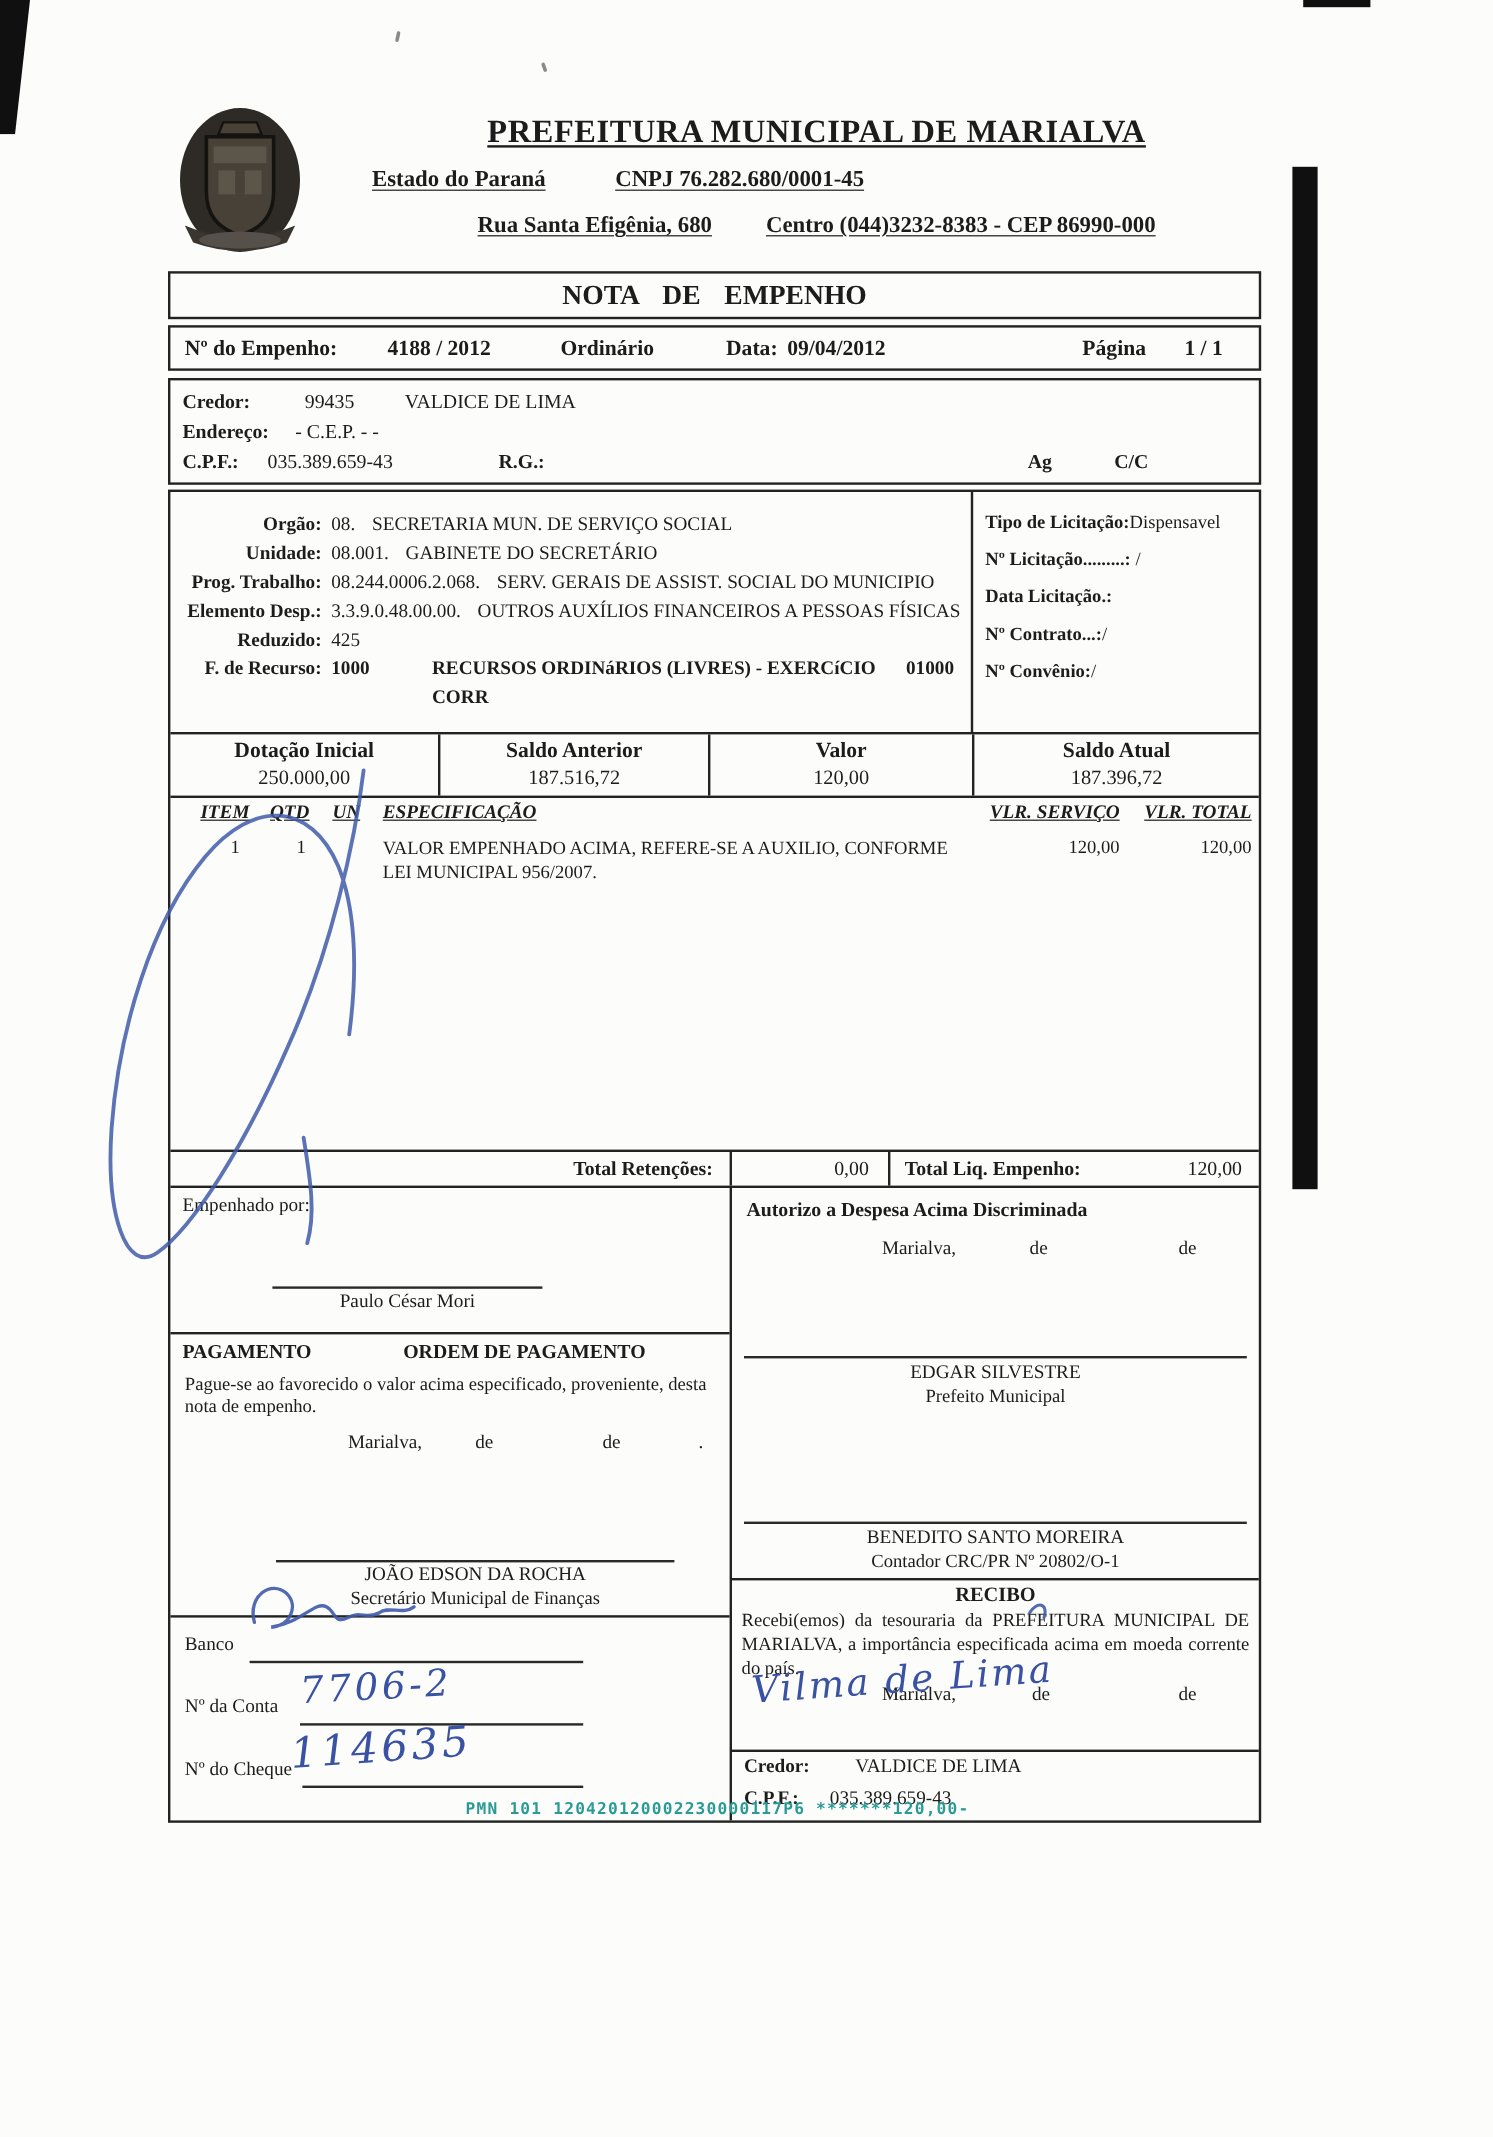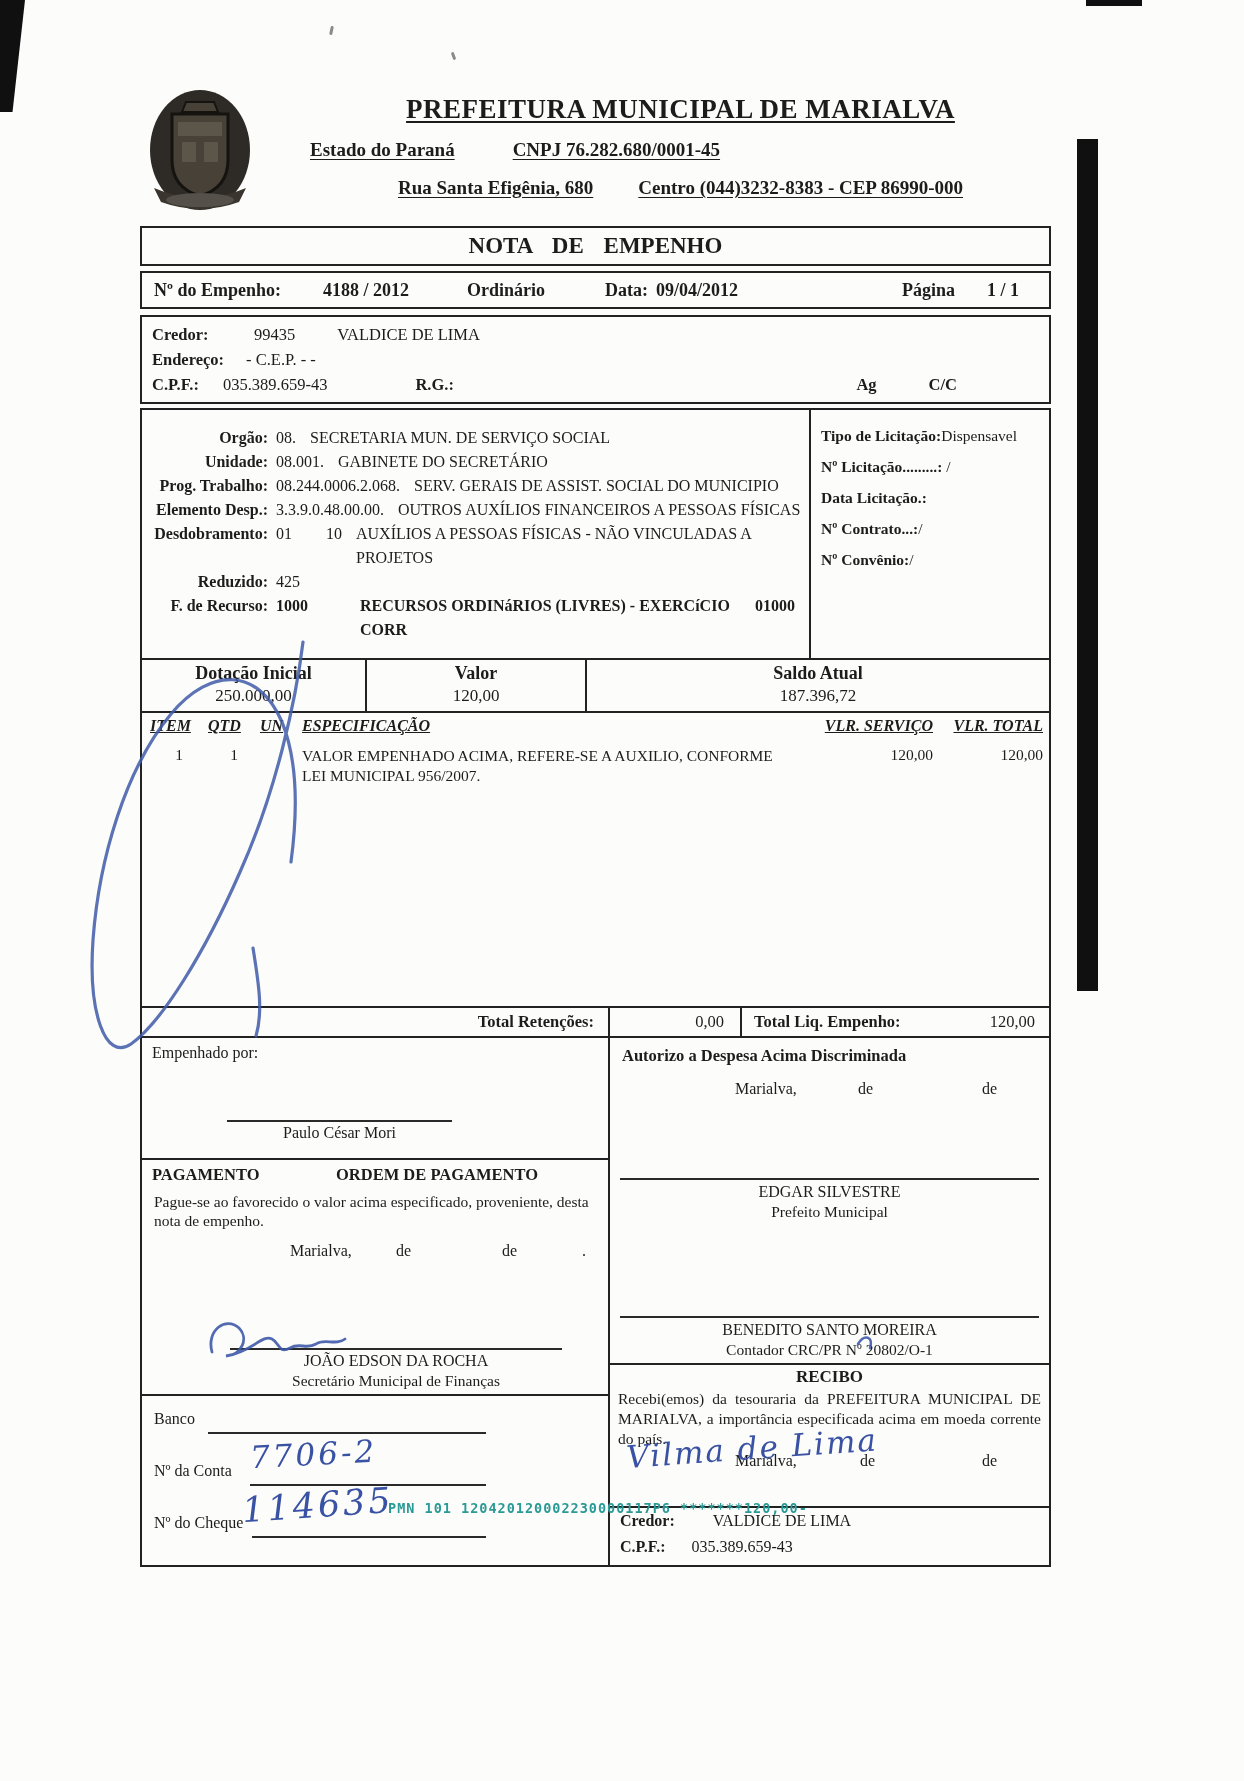--- a/index.html
+++ b/index.html
@@ -70,21 +70,21 @@
   .licit .row { line-height:31px; white-space:nowrap; }
   .licit .lab { font-weight:bold; }
 
   .amounts { display:flex; border-bottom:2px solid #222; text-align:center; }
   .amounts .cell { padding:3px 0 5px 0; border-right:2px solid #222; }
   .amounts .cell:last-child { border-right:none; }
   .amounts .h { font-size:18px; font-weight:bold; }
   .amounts .v { font-size:17px; margin-top:2px;font-family:Liberation Serif, serif; }
   .ac1 { width:225px; } .ac2 { width:225px; } .ac3 { width:220px; } .ac4 { flex:1; }
 
-  .items-grid { display:grid; grid-template-columns:58px 52px 42px 1fr 140px 110px; padding:0 6px 0 8px; }
+  .items-grid { display:grid; grid-template-columns:58px 52px 42px 1fr 140px 110px; padding:0 6px 0 25px; }
   .item-hdr { padding-top:4px; padding-bottom:3px; font-size:16px; font-weight:bold; font-style:italic; }
   .item-hdr span { text-decoration:underline; }
   .col-r { text-align:right; }
   .col-c { text-align:center; }
   .item-body { min-height:268px; padding-top:8px; font-size:15.5px; }
   .espec { max-width:500px; line-height:20px; }
 
   .totals-row { display:grid; grid-template-columns:468px 132px 170px 1fr; border-top:2px solid #222;
                 font-size:16.5px; height:30px; align-items:center; }
   .totals-row .c1 { text-align:right; padding-right:14px; font-weight:bold; border-right:2px solid #222; height:100%; line-height:28px; }
@@ -198,26 +198,20 @@
           <span class="lab">Prog. Trabalho:</span>
           <span class="code">08.244.0006.2.068.</span>
           <span class="desc">SERV. GERAIS DE ASSIST. SOCIAL DO MUNICIPIO</span>
         </div>
         <div class="row">
           <span class="lab">Elemento Desp.:</span>
           <span class="code">3.3.9.0.48.00.00.</span>
           <span class="desc">OUTROS AUXÍLIOS FINANCEIROS A PESSOAS FÍSICAS</span>
         </div>
         <div class="row">
-          <span class="lab">Desdobramento:</span>
-          <span class="code">01</span>
-          <span class="code2">10</span>
-          <span class="desc">AUXÍLIOS A PESSOAS FÍSICAS - NÃO VINCULADAS A PROJETOS</span>
-        </div>
-        <div class="row">
           <span class="lab">Reduzido:</span>
           <span class="code">425</span>
         </div>
         <div class="row">
           <span class="lab">F. de Recurso:</span>
           <span class="code" style="font-weight:bold">1000</span>
           <span class="desc" style="margin-left:52px;font-weight:bold">RECURSOS ORDINáRIOS (LIVRES) - EXERCíCIO CORR</span>
           <span class="extra b">01000</span>
         </div>
       </div>
@@ -237,20 +231,24 @@
         <div class="row">
           <span class="lab">Nº Convênio:</span><span>/</span>
         </div>
       </div>
     </div>
 
     <div class="amounts">
       <div class="cell ac1">
         <div class="h">Dotação Inicial</div>
         <div class="v">250.000,00</div>
+      </div>
+      <div class="cell ac2">
+        <div class="h">Saldo Anterior</div>
+        <div class="v">187.516,72</div>
       </div>
       <div class="cell ac3">
         <div class="h">Valor</div>
         <div class="v">120,00</div>
       </div>
       <div class="cell ac4">
         <div class="h">Saldo Atual</div>
         <div class="v">187.396,72</div>
       </div>
     </div>

